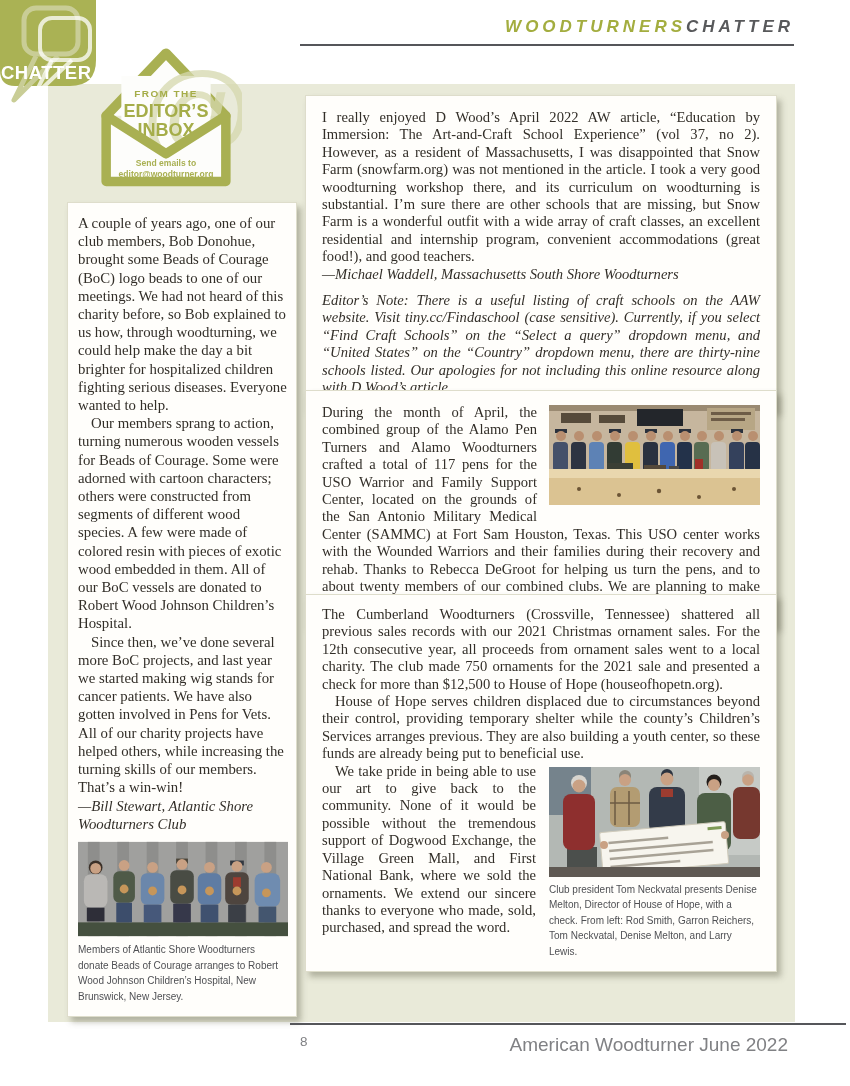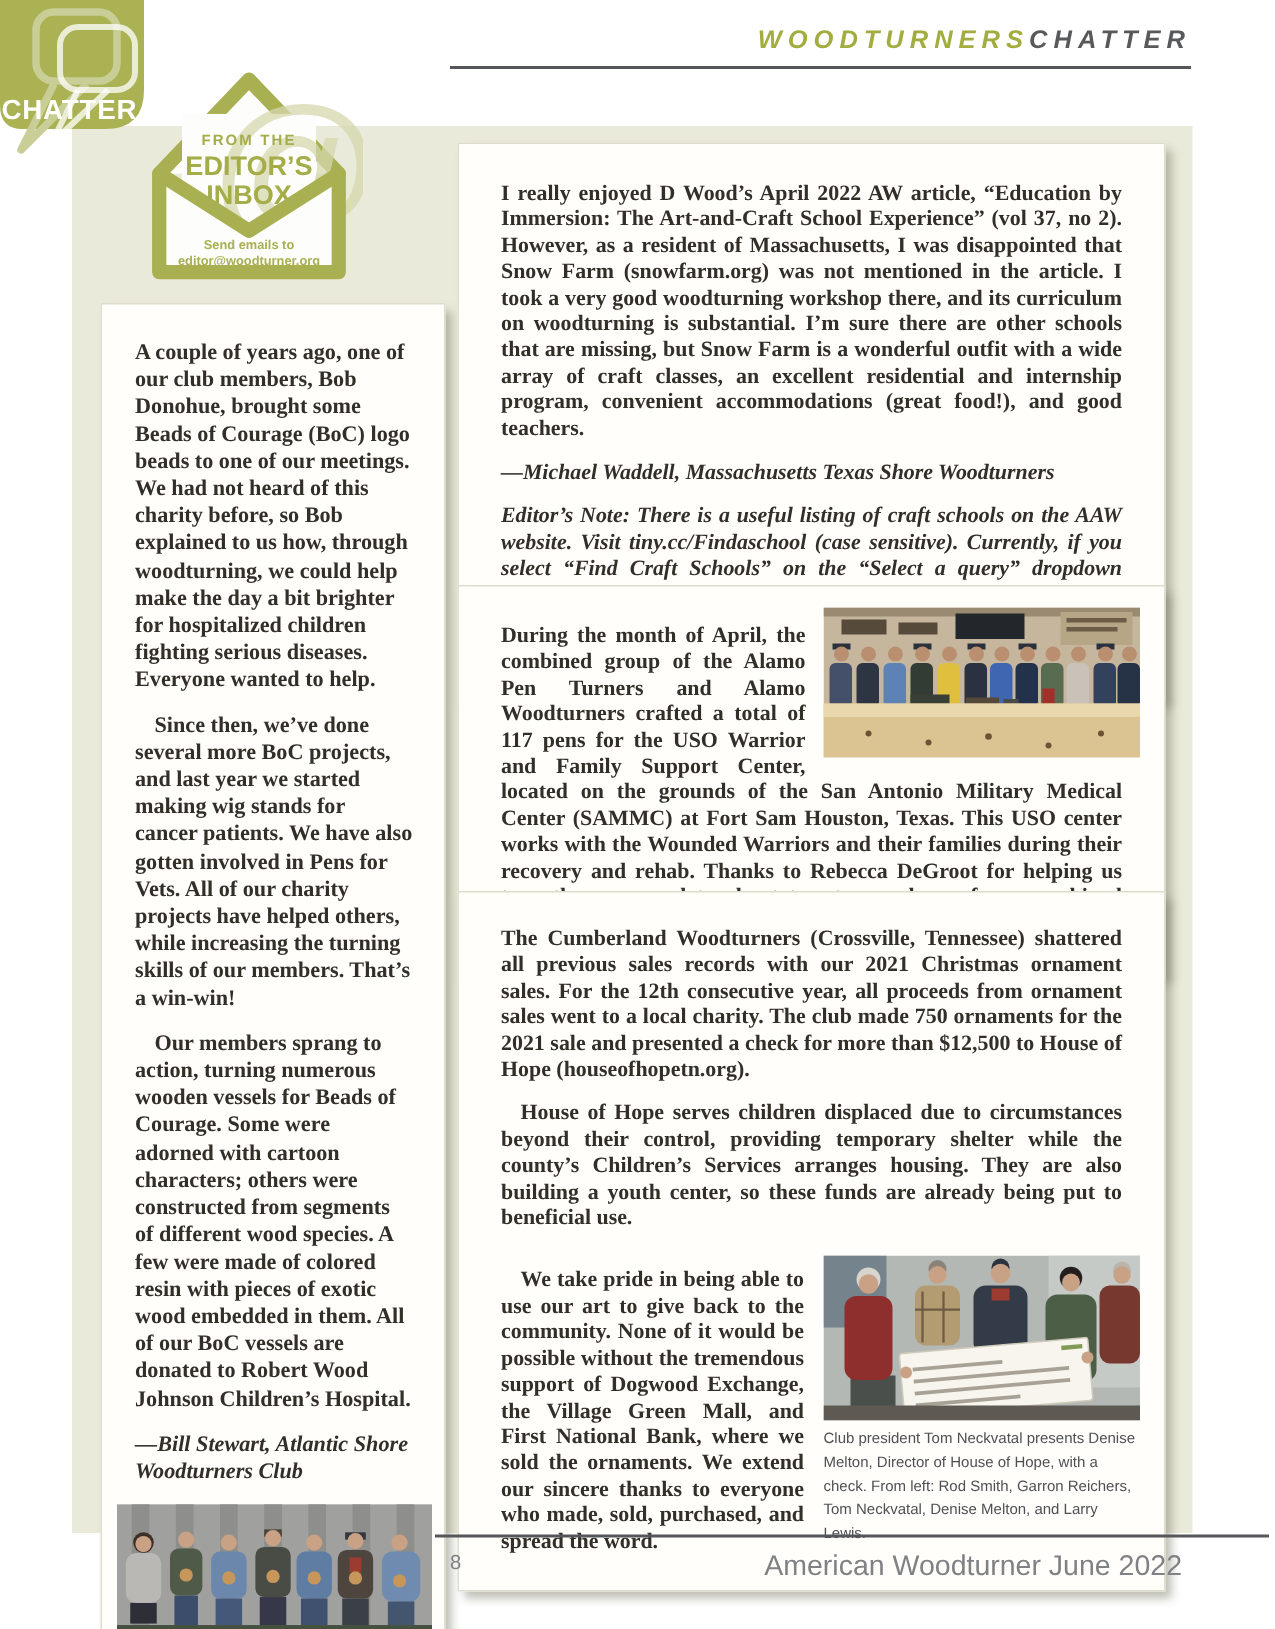--- a/index.html
+++ b/index.html
@@ -21,21 +21,21 @@
   
   .whitebox{position:absolute;background:#fffefb;border:1px solid #deddcb;
             box-shadow:4px 5px 6px rgba(110,110,92,0.45);box-sizing:border-box;display:flow-root;}
   #box-left{left:67px;top:202px;width:230px;min-height:780px;padding:11px 9px 12px 10px;
             font-size:14.8px;line-height:18.2px;text-align:left;}
   #box1{left:305px;top:95px;width:472px;min-height:287px;padding:13px 16px;}
   #box2{left:305px;top:390px;width:472px;min-height:221px;padding:13px 16px;}
   #box3{left:305px;top:594px;width:472px;min-height:360px;padding:11px 16px;}
   #box1,#box2,#box3{font-size:14.6px;line-height:17.4px;text-align:justify;}
 
-  p{margin:12px;font-weight:bold;}
+  p{margin:0;}
   .ind{text-indent:13px;}
   .sig{font-style:italic;}
   .eds{font-style:italic;margin-top:9px;}
 
   figure{margin:0;}
   .figL{margin-top:8px;}
   .figL svg{display:block;}
   .fig2{float:right;width:211px;margin:1px 0 5px 12px;}
   .fig2 svg{display:block;}
   .fig3{float:right;width:211px;margin:4px 0 0 13px;}
@@ -80,22 +80,22 @@
     <text x="80" y="68" text-anchor="middle" font-family="Liberation Sans, sans-serif" font-size="10.5" font-weight="bold" letter-spacing="1.5" fill="#a5ad49">FROM THE</text>
     <text x="80" y="89" text-anchor="middle" font-family="Liberation Sans, sans-serif" font-size="19" font-weight="bold" fill="#a5ad49">EDITOR’S</text>
     <text x="80" y="109" text-anchor="middle" font-family="Liberation Sans, sans-serif" font-size="19" font-weight="bold" fill="#a5ad49">INBOX</text>
     <path d="M17 88 L80 128 L143 88 L143 157 L17 157 Z" fill="#fdfdfb" stroke="#a9b052" stroke-width="10" stroke-linejoin="round"></path>
     <text x="80" y="141" text-anchor="middle" font-family="Liberation Sans, sans-serif" font-size="9" font-weight="bold" fill="#a9b052">Send emails to</text>
     <text x="80" y="152" text-anchor="middle" font-family="Liberation Sans, sans-serif" font-size="9" font-weight="bold" fill="#a9b052">editor@woodturner.org</text>
   </svg>
 
   <section id="box-left" class="whitebox">
     <p>A couple of years ago, one of our club members, Bob Donohue, brought some Beads of Courage (BoC) logo beads to one of our meetings. We had not heard of this charity before, so Bob explained to us how, through woodturning, we could help make the day a bit brighter for hospitalized children fighting serious diseases. Everyone wanted to help.</p>
+    <p class="ind">Our members sprang to action, turning numerous wooden vessels for Beads of Courage. Some were adorned with cartoon characters; others were constructed from segments of different wood species. A few were made of colored resin with pieces of exotic wood embedded in them. All of our BoC vessels are donated to Robert Wood Johnson Children’s Hospital.</p>
     <p class="ind">Since then, we’ve done several more BoC projects, and last year we started making wig stands for cancer patients. We have also gotten involved in Pens for Vets. All of our charity projects have helped others, while increasing the turning skills of our members. That’s a win-win!</p>
-    <p class="ind">Our members sprang to action, turning numerous wooden vessels for Beads of Courage. Some were adorned with cartoon characters; others were constructed from segments of different wood species. A few were made of colored resin with pieces of exotic wood embedded in them. All of our BoC vessels are donated to Robert Wood Johnson Children’s Hospital.</p>
     <p class="sig">—Bill Stewart, Atlantic Shore Woodturners Club</p>
     <figure class="figL">
       <svg width="210" height="96" viewBox="0 0 214 96">
         <rect width="214" height="96" fill="#a0a09e"></rect>
         <rect x="10" width="12" height="96" fill="#8e8e8c"></rect>
           <rect x="40" width="12" height="96" fill="#8e8e8c"></rect>
         <rect x="70" width="12" height="96" fill="#8e8e8c"></rect>
           <rect x="100" width="12" height="96" fill="#8e8e8c"></rect>
         <rect x="130" width="12" height="96" fill="#8e8e8c"></rect>
           <rect x="160" width="12" height="96" fill="#8e8e8c"></rect>
@@ -132,21 +132,21 @@
           <rect x="180" y="32" width="26" height="34" rx="7" fill="#6f8cb0"></rect>
         <rect x="184" y="66" width="18" height="16" fill="#44566f"></rect>
           <circle cx="192" cy="52" r="4.5" fill="#c6965a"></circle>
       </svg>
       <figcaption class="caption">Members of Atlantic Shore Woodturners donate Beads of Courage arranges to Robert Wood Johnson Children’s Hospital, New Brunswick, New Jersey.</figcaption>
     </figure>
   </section>
 
   <section id="box1" class="whitebox">
     <p>I really enjoyed D Wood’s April 2022 AW article, “Education by Immersion: The Art-and-Craft School Experience” (vol 37, no 2). However, as a resident of Massachusetts, I was disappointed that Snow Farm (snowfarm.org) was not mentioned in the article. I took a very good woodturning workshop there, and its curriculum on woodturning is substantial. I’m sure there are other schools that are missing, but Snow Farm is a wonderful outfit with a wide array of craft classes, an excellent residential and internship program, convenient accommodations (great food!), and good teachers.</p>
-    <p class="sig">—Michael Waddell, Massachusetts Texas Shore Woodturners</p>
+    <p class="sig">—Michael Waddell, Massachusetts South Shore Woodturners</p>
     <p class="eds">Editor’s Note: There is a useful listing of craft schools on the AAW website. Visit tiny.cc/Findaschool (case sensitive). Currently, if you select “Find Craft Schools” on the “Select a query” dropdown menu, and “United States” on the “Country” dropdown menu, there are thirty-nine schools listed. Our apologies for not including this online resource along with D Wood’s article.</p>
   </section>
 
   <section id="box2" class="whitebox">
     <figure class="fig2">
       <svg width="211" height="100" viewBox="0 0 211 100">
         <rect width="211" height="100" fill="#c6b69e"></rect>
         <rect width="211" height="6" fill="#9a8a72"></rect>
         <rect x="12" y="8" width="30" height="10" fill="#564a3a"></rect>
           <rect x="50" y="10" width="26" height="8" fill="#564a3a"></rect>
@@ -194,21 +194,21 @@
         <circle cx="110" cy="86" r="2.2" fill="#6b5435"></circle>
           <circle cx="150" cy="92" r="2" fill="#6b5435"></circle>
         <circle cx="185" cy="84" r="2" fill="#6b5435"></circle>
       </svg>
     </figure>
     <p>During the month of April, the combined group of the Alamo Pen Turners and Alamo Woodturners crafted a total of 117 pens for the USO Warrior and Family Support Center, located on the grounds of the San Antonio Military Medical Center (SAMMC) at Fort Sam Houston, Texas. This USO center works with the Wounded Warriors and their families during their recovery and rehab. Thanks to Rebecca DeGroot for helping us turn the pens, and to about twenty members of our combined clubs. We are planning to make this a yearly event.</p>
   </section>
 
   <section id="box3" class="whitebox">
     <p>The Cumberland Woodturners (Crossville, Tennessee) shattered all previous sales records with our 2021 Christmas ornament sales. For the 12th consecutive year, all proceeds from ornament sales went to a local charity. The club made 750 ornaments for the 2021 sale and presented a check for more than $12,500 to House of Hope (houseofhopetn.org).</p>
-    <p class="ind">House of Hope serves children displaced due to circumstances beyond their control, providing temporary shelter while the county’s Children’s Services arranges housing. They are also building a youth center, so these funds are already being put to beneficial use.</p>
+    <p class="ind">House of Hope serves children displaced due to circumstances beyond their control, providing temporary shelter while the county’s Children’s Services arranges previous. They are also building a youth center, so these funds are already being put to beneficial use.</p>
     <div class="wrap3">
       <figure class="fig3">
         <svg width="211" height="110" viewBox="0 0 211 110">
           <rect width="211" height="110" fill="#b3b8b4"></rect>
           <rect x="150" width="61" height="88" fill="#c6cac6"></rect>
           <rect x="0" width="42" height="48" fill="#75838c"></rect>
           <rect x="18" y="80" width="30" height="24" fill="#4b4f4c"></rect>
           <circle cx="30" cy="16" r="8" fill="#d8d5cf"></circle>
             <circle cx="30" cy="19" r="6.5" fill="#c9a184"></circle>
           <rect x="14" y="27" width="32" height="56" rx="8" fill="#8e2f2e"></rect>

